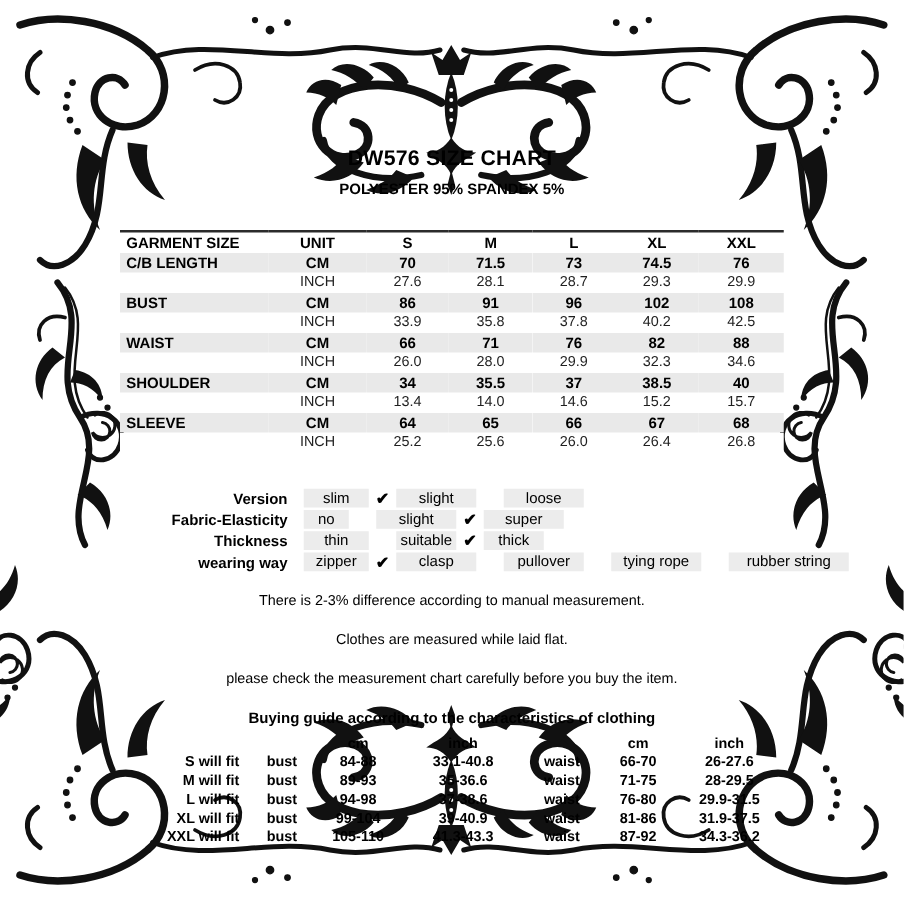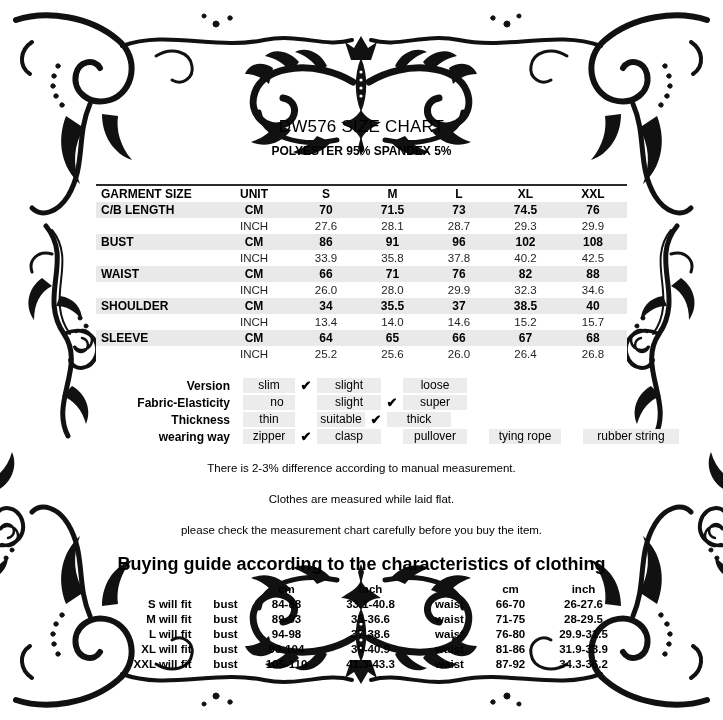--- a/index.html
+++ b/index.html
@@ -4,47 +4,47 @@
 <style>
   html,body { margin:0; padding:0; background:#fff; }
   .page {
     position:relative; width:723px; height:720px; overflow:hidden;
     background:#ffffff; color:#000;
     font-family:"Liberation Sans", sans-serif;
   }
   svg.frame { position:absolute; left:0; top:0; width:723px; height:720px; }
   .content { position:absolute; left:0; top:0; width:723px; text-align:center; }
 
-  h1.title    { margin:117px 0 0 0; font-size:17px; font-weight:normal; letter-spacing:0.2px; }
+  h1.title    { margin:117px 0 0 0; font-size:17px; font-weight:bold; letter-spacing:0.2px; }
   h2.subtitle { margin:7px 0 0 0;  font-size:12px; font-weight:bold; }
 
   table.size { border-collapse:collapse; table-layout:fixed; width:500px;
                margin:26px auto 0 auto; border-top:2px solid #2b2b2b; }
   table.size th, table.size td { padding:0 2px; height:16px; font-size:12px; line-height:16px;
                overflow:hidden; white-space:nowrap; }
   table.size th { font-weight:bold; text-align:center; }
   table.size th.lbl, table.size td.lbl { text-align:left; padding-left:5px; font-weight:bold; }
   table.size td { text-align:center; }
   tr.cm-row   { background:var(--row-shade,#e9e9e9); font-weight:bold;padding-left:37px; }
   tr.inch-row { background:#fff; font-weight:normal; color:#1f1f1f; }
   tr.inch-row td { font-size:11.5px; }
 
-  .attrs { margin-top:15px; }
+  .attrs { margin-top:28px; }
   .attr-row { display:flex; align-items:center; justify-content:flex-start;
               height:17px; font-size:12px; margin-left:72px; }
   .attr-label { width:158px; text-align:right; font-weight:bold; padding-right:13px;
                 white-space:nowrap; }
   .attr-opt { display:inline-block; background:var(--opt-shade,#ececec);
               text-align:center; line-height:15px; white-space:nowrap; }
   .attr-chk { display:inline-block; width:22px; text-align:center; font-size:13px;
               font-weight:bold; line-height:15px; }
 
   .notes { margin-top:15px; }
   .notes p { margin:16px; font-size:11.5px; line-height:15px; }
-  h3.guide-title { margin:5px 0 0 0; font-size:18px; font-weight:bold; }
+  h3.guide-title { margin:5px 0 0 0; font-size:12px; font-weight:bold; }
 
   table.guide { border-collapse:collapse; table-layout:fixed; margin:7px auto 0 auto;
                 font-weight:bold; }
   table.guide th, table.guide td { padding:0 2px; height:15px; font-size:11.5px;
                 line-height:15px; text-align:center; white-space:nowrap; font-weight:bold; }
   table.guide th.c0, table.guide td.c0 { text-align:right; padding-right:8px; }
 </style>
 </head>
 <body>
 
@@ -231,33 +231,33 @@
         <div class="attr-row">
           <span class="attr-label">Version</span>
           <span class="attr-opt" style="width: 52px;">slim</span>
           <span class="attr-chk">✔</span>
           <span class="attr-opt" style="width: 64px;">slight</span>
           <span class="attr-chk"></span>
           <span class="attr-opt" style="width: 64px;">loose</span>
         </div>
         <div class="attr-row">
           <span class="attr-label">Fabric-Elasticity</span>
-          <span class="attr-opt" style="width: 36px; padding-left: 16px;">no</span>
+          <span class="attr-opt" style="width: 36px;">no</span>
           <span class="attr-chk"></span>
           <span class="attr-opt" style="width: 64px;">slight</span>
           <span class="attr-chk">✔</span>
           <span class="attr-opt" style="width: 64px;">super</span>
         </div>
         <div class="attr-row">
           <span class="attr-label">Thickness</span>
           <span class="attr-opt" style="width: 52px;">thin</span>
           <span class="attr-chk"></span>
           <span class="attr-opt" style="width: 48px;">suitable</span>
           <span class="attr-chk">✔</span>
-          <span class="attr-opt" style="width: 64px;">thick</span>
+          <span class="attr-opt" style="width: 48px;">thick</span>
         </div>
         <div class="attr-row">
           <span class="attr-label">wearing way</span>
           <span class="attr-opt" style="width: 52px;">zipper</span>
           <span class="attr-chk">✔</span>
           <span class="attr-opt" style="width: 64px;">clasp</span>
           <span class="attr-chk"></span>
           <span class="attr-opt" style="width: 64px;">pullover</span>
           <span class="attr-chk"></span>
           <span class="attr-opt" style="width: 72px;">tying rope</span>
@@ -314,21 +314,21 @@
             <td>76-80</td>
             <td>29.9-31.5</td>
           </tr>
           <tr>
             <td class="c0">XL will fit</td>
             <td>bust</td>
             <td>99-104</td>
             <td>39-40.9</td>
             <td>waist</td>
             <td>81-86</td>
-            <td>31.9-33.9</td>
+            <td>31.9-37.5</td>
           </tr>
           <tr>
             <td class="c0">XXL will fit</td>
             <td>bust</td>
             <td>105-110</td>
             <td>41.3-43.3</td>
             <td>waist</td>
             <td>87-92</td>
             <td>34.3-36.2</td>
           </tr>

